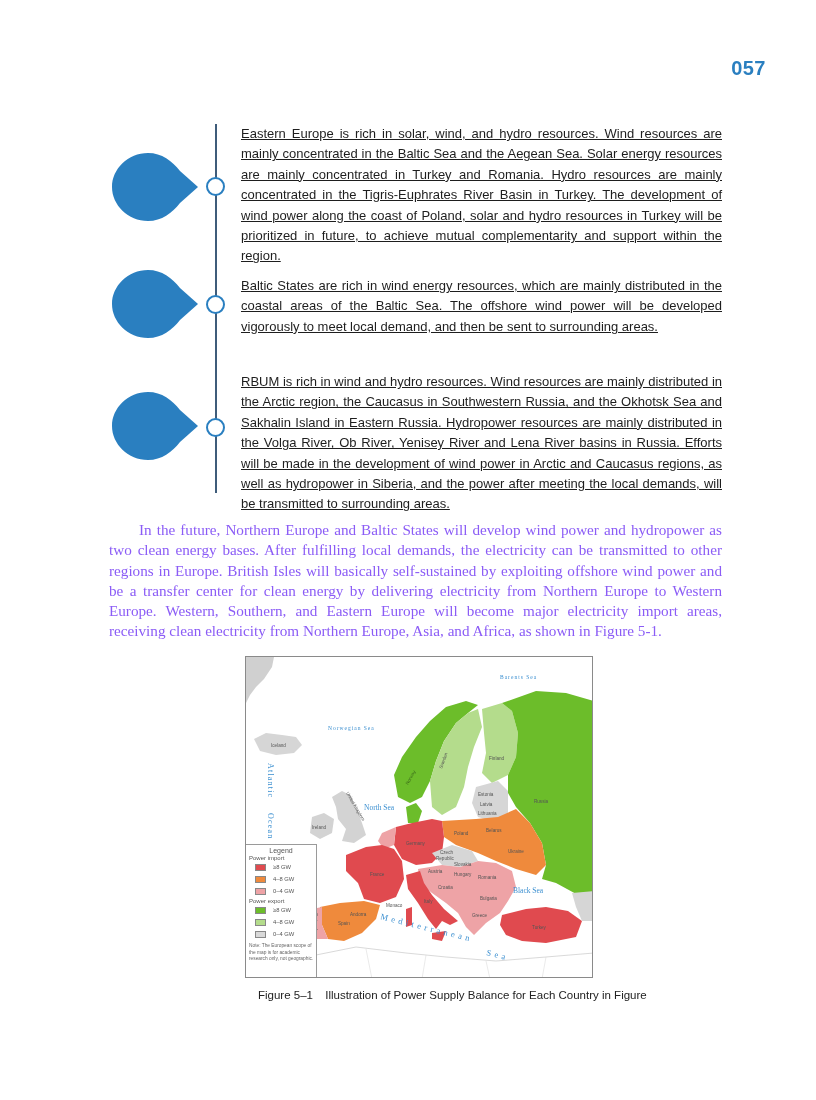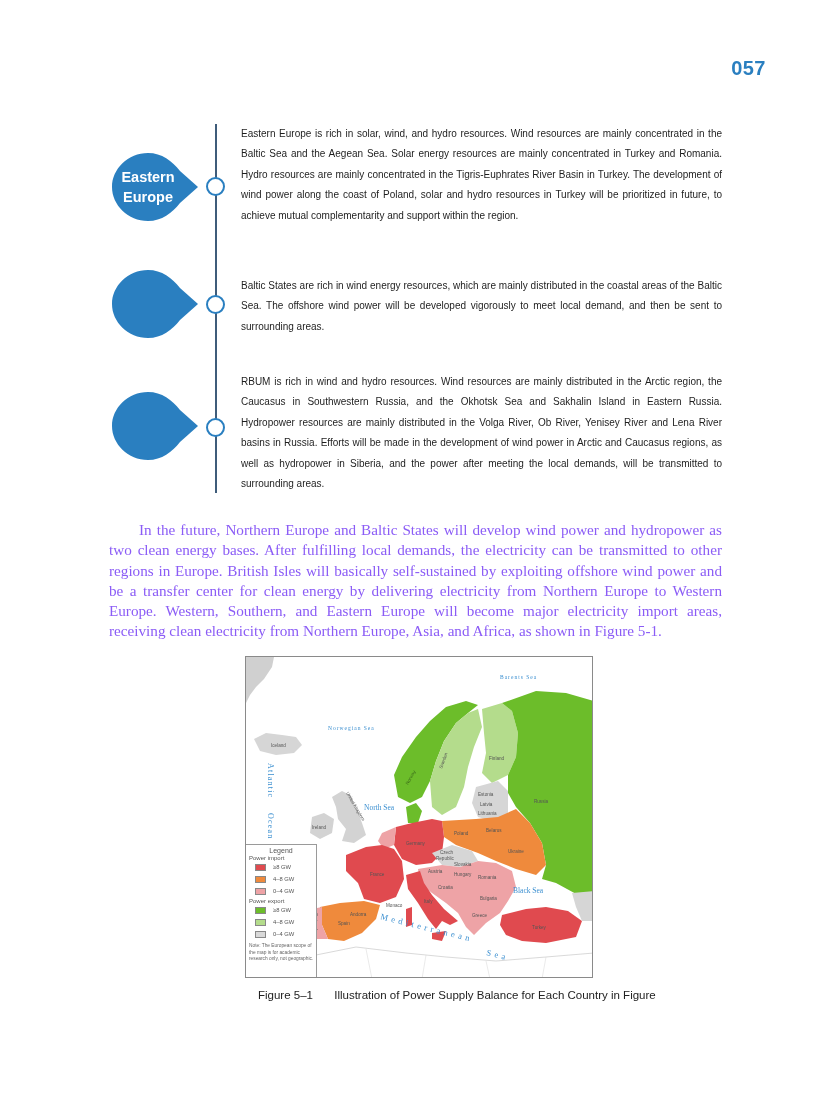--- a/index.html
+++ b/index.html
@@ -27,22 +27,22 @@
     color: #ffffff; font-weight: bold; font-size: 14.5px; line-height: 20px;
     font-family: "Liberation Sans", sans-serif;
   }
   .node {
     position: absolute; width: 19px; height: 19px; border-radius: 50%;
     border: 2.2px solid #2a7fc0; background: #ffffff;
   }
 
   .region-text {
     position: absolute; left: 241px; width: 481px;
-    font-family: "Liberation Sans", sans-serif; font-size: 10px; line-height: 20.4px;
-    color: #1e1e1e; text-align: justify;
+    font-family: "Liberation Sans", sans-serif; font-size: 13px; line-height: 20.4px;
+    color: #1e1e1e; text-align: justify; text-decoration: underline;
   }
 
   .body-para {
     position: absolute; left: 109px; top: 520px; width: 613px;
     font-family: "Liberation Serif", serif; font-size: 15.2px; line-height: 20.3px;
     color: #8b5cf6; text-align: justify; text-indent: 30px;
   }
 
   .figure {
     position: absolute; left: 245px; top: 656px; width: 348px; height: 322px;
@@ -58,41 +58,35 @@
   .legend-group { font-size: 6px; margin-left: 3px; margin-top: 1px; }
   .legend-row { display: flex; align-items: center; height: 12px; margin-left: 9px; }
   .legend-swatch { width: 11px; height: 7px; border: 0.5px solid #888; margin-right: 7px; }
   .legend-label { font-size: 5.8px; }
   .legend-note { font-size: 4.8px; line-height: 6.5px; margin: 3px 2px 0 3px; color: #666; }
 
   .figure-caption {
     position: absolute; left: 222px; top: 989px; width: 400px; height: 16px;
     font-family: "Liberation Sans", sans-serif; font-size: 11.5px; color: #222; white-space: nowrap;
   }
-  .figure-caption .cap-num { margin-right: 18px; padding-left: 36px; }
+  .figure-caption .cap-num { margin-right: 9px; padding-left: 36px; }
 </style>
 </head>
 <body>
 
 <div>
 
   <div class="page-number">057</div>
 
   <div class="timeline-line"></div>
 
   <div class="bubble" style="left:110px; top:151px;">
     <svg width="92" height="72" viewBox="0 0 92 72">
       <path d="M38 2 C18 2 2 18 2 36 C2 54 18 70 38 70 C52 70 62 62 70 52 L88 36 L70 20 C62 10 52 2 38 2 Z" fill="#2a7fc0"></path>
     </svg>
-    <div class="bubble-label">
-      <div>
-          <div>Eastern</div>
-          <div>Europe</div>
-        </div>
-    </div>
   </div>
   <div class="node" style="left:206px; top:177px;"></div>
   <div class="region-text" style="top:124px;">Eastern Europe is rich in solar, wind, and hydro resources. Wind resources are mainly concentrated in the Baltic Sea and the Aegean Sea. Solar energy resources are mainly concentrated in Turkey and Romania. Hydro resources are mainly concentrated in the Tigris-Euphrates River Basin in Turkey. The development of wind power along the coast of Poland, solar and hydro resources in Turkey will be prioritized in future, to achieve mutual complementarity and support within the region.</div>
 
   <div class="bubble" style="left:110px; top:268px;">
     <svg width="92" height="72" viewBox="0 0 92 72">
       <path d="M38 2 C18 2 2 18 2 36 C2 54 18 70 38 70 C52 70 62 62 70 52 L88 36 L70 20 C62 10 52 2 38 2 Z" fill="#2a7fc0"></path>
     </svg>
   </div>
   <div class="node" style="left:206px; top:295px;"></div>

